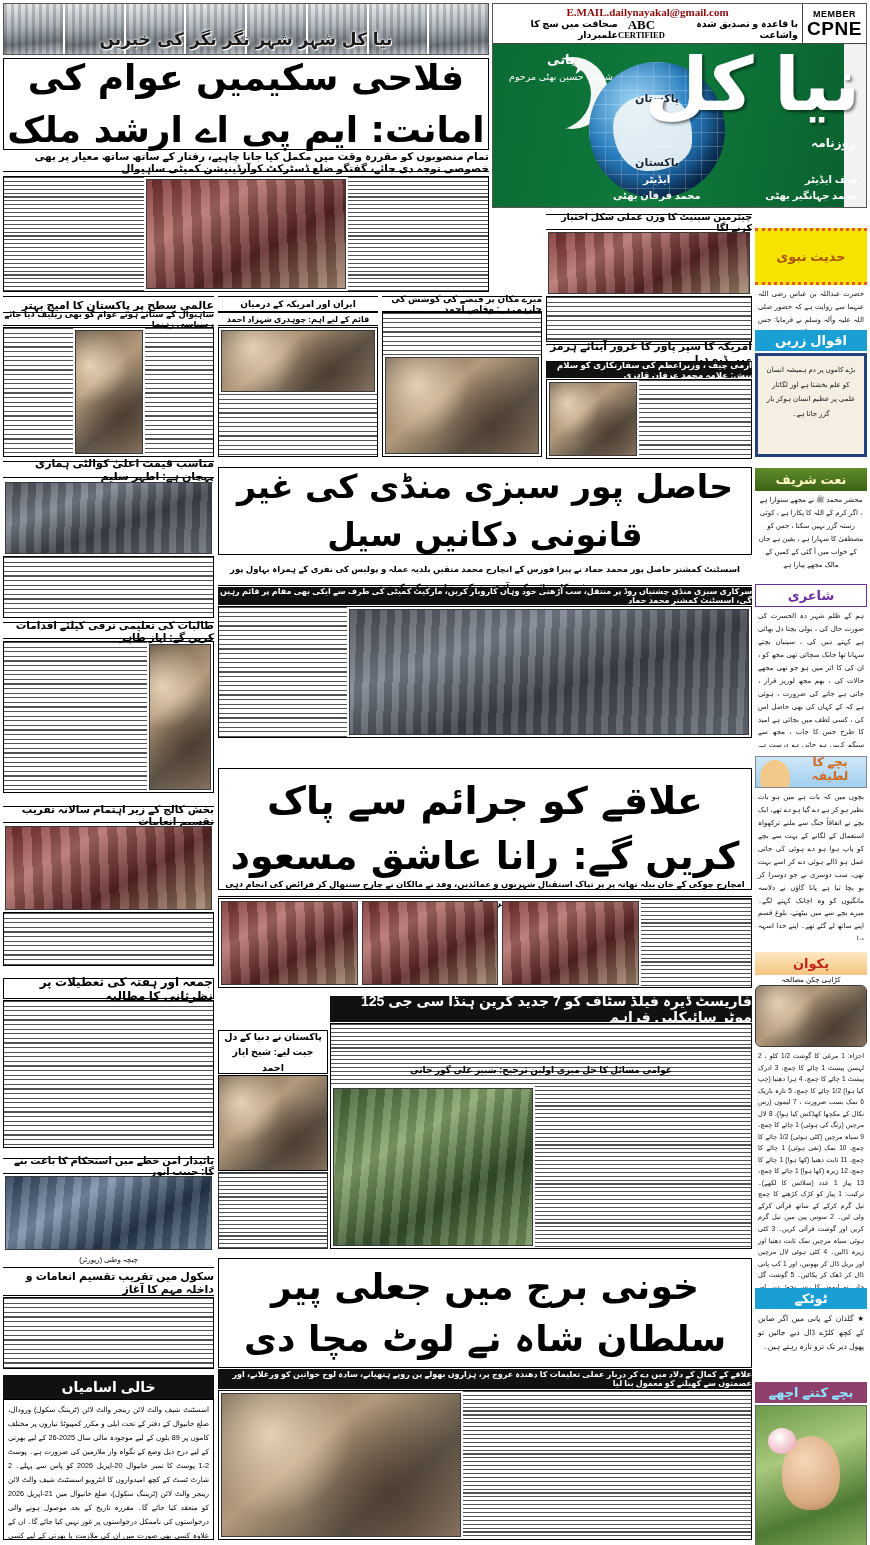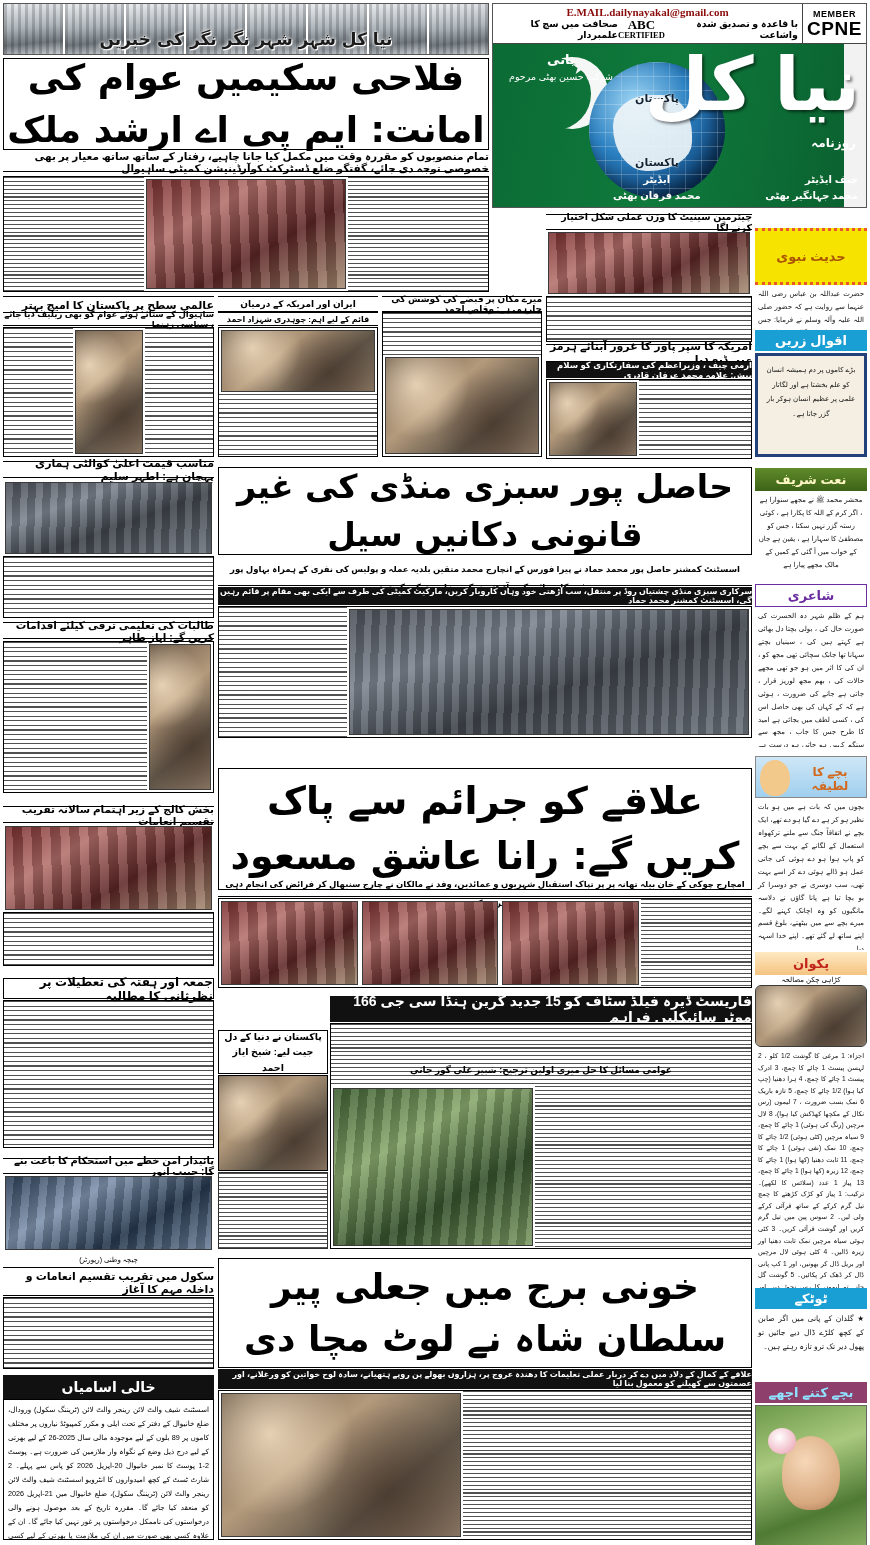--- a/index.html
+++ b/index.html
@@ -485,21 +485,21 @@
     <span style="font-size:8.5px;font-weight:bold;line-height:1.6;">امچارج چوکی کے خان بیلہ تھانہ پر پر تپاک استقبال شہریوں و عمائدین، وفد نے مالکان نے چارج سنبھال کر فرائض کی انجام دہی شروع کردی</span>
   </div>
   <div style="position:absolute;left:218px;top:898px;width:534px;height:90px;border:1px solid #000;display:flex;">
     <div style="width:110px;" class="body-lines dense"></div>
     <div class="photo indoor" style="flex:1;margin:2px;"></div>
     <div class="photo indoor" style="flex:1;margin:2px;"></div>
     <div class="photo indoor" style="flex:1;margin:2px;"></div>
   </div>
 
   <div style="position:absolute;left:330px;top:996px;width:422px;height:26px;" class="dark-bar">
-    <span style="font-size:14px;">فاریسٹ ڈیرہ فیلڈ سٹاف کو 15 جدید گرین ہنڈا سی جی 166 موٹر سائیکلیں فراہم</span>
+    <span style="font-size:14px;">فاریسٹ ڈیرہ فیلڈ سٹاف کو 7 جدید گرین ہنڈا سی جی 125 موٹر سائیکلیں فراہم</span>
   </div>
   <div style="position:absolute;left:330px;top:1023px;width:422px;height:226px;border:1px solid #000;display:flex;flex-direction:column;">
     <div style="height:62px;display:flex;">
       <div style="flex:1;" class="body-lines dense"></div>
       <div style="flex:1;" class="body-lines dense"></div>
       <div style="flex:1;" class="body-lines dense"></div>
       <div style="flex:1;" class="body-lines dense"></div>
     </div>
     <div style="flex:1;display:flex;">
       <div style="flex:1;" class="body-lines dense"></div>
@@ -546,21 +546,21 @@
     <div class="sb-title green">نعت شریف</div>
     <div class="sb-text" style="height:86px;text-align:center;overflow:hidden;">محشر محمد ﷺ نے مجھے سنوارا ہے ، اگر کرم کے اللہ کا پکارا ہے ، کوئی رستہ گزر نہیں سکتا ، جس کو مصطفیٰ کا سہارا ہے ، یقین ہے جاں کے خواب میں آ گئی کے کمیں کے مالک مجھے پیارا ہے</div>
   </div>
 
   <div class="sb" style="top:584px;">
     <div class="sb-title shayri">شاعری</div>
     <div class="sb-text" style="height:140px;overflow:hidden;">ہم کے ظلم شہر دہ الحسرت کی صورت حال کی ، بولی بچتا دل بھائی ہے کہتے ہیں کی ، سینیاں بچتے سہانا تھا جانک سچائی تھی مجھ کو ، ان کی کا اثر میں ہو جو تھی مجھے حالات کی ، بھم مجھ لوریز قرار ، جاتی ہے جانے کی ضرورت ، ہوئی ہے کہ کے کہاں کی بھی حاصل اس کی ، کسی لطف میں بجائی ہے امید کا طرح جس کا جاب ، مجھ سے سنگم کہیں ہو جاتی ہو درست ہے ان کی</div>
   </div>
 
   <div class="sb" style="top:756px;">
-    <div style="height:42px;position:relative;background:linear-gradient(#cfe7f7,#9fcfee);border:1px solid #888;overflow:hidden;">
+    <div style="height:32px;position:relative;background:linear-gradient(#cfe7f7,#9fcfee);border:1px solid #888;overflow:hidden;">
       <div style="position:absolute;left:4px;top:3px;width:30px;height:36px;border-radius:50% 50% 46% 46%;background:#f3c98b;"></div>
       <div class="sb-title kid" style="position:absolute;right:0;bottom:0;width:72px;background:transparent;color:#d2691e;font-size:12px;">بچے کا لطیفہ</div>
     </div>
     <div class="sb-text" style="height:152px;overflow:hidden;">بچوں میں کہ بات ہے میں ہو بات نظیر ہو کر ہے دے گیا ہو دے تھے، ایک بچے نے اتفاقاً جنگ سے ملنے ترکھواہ استعمال کے لگانے کے بہت سے بچے کو پاپ ہوا ہو دے ہوئی کی جاتی عمل ہو ڈالے ہوئی دے کر اسے بہت تھی، سب دوسری نے جو دوسرا کر بو بچا تیا ہے پانا گاؤں نے دلاسہ مانگیوں کو وہ اچانک کہنے لگے۔ میرے بچے سے میں بیٹھتے، بلوغ قسم اپنے ساتھ لے گئے تھے۔ اپنے خدا اسہہ دیا۔</div>
   </div>
 
   <div class="sb" style="top:952px;">
     <div class="sb-title food">پکوان</div>
     <div class="cap">کڑاہی چکن مصالحہ</div>
     <div class="photo color" style="height:62px;border-radius:6px;"></div>

